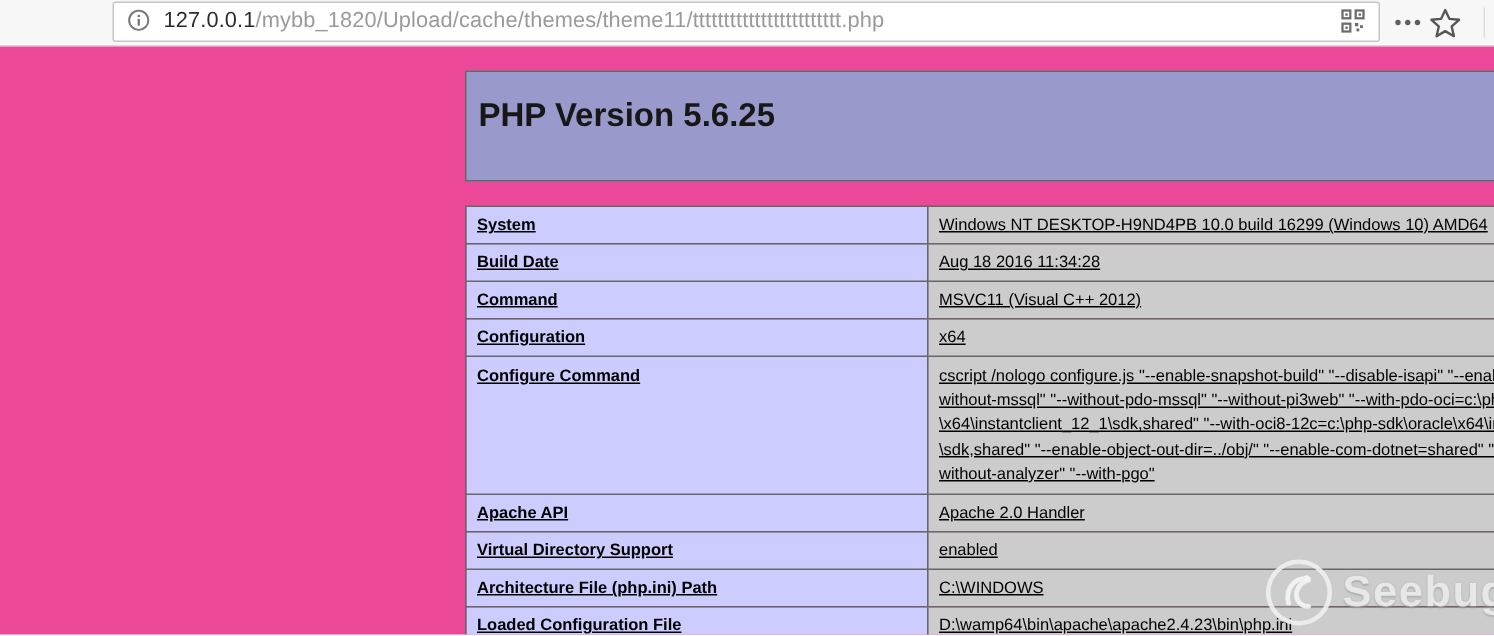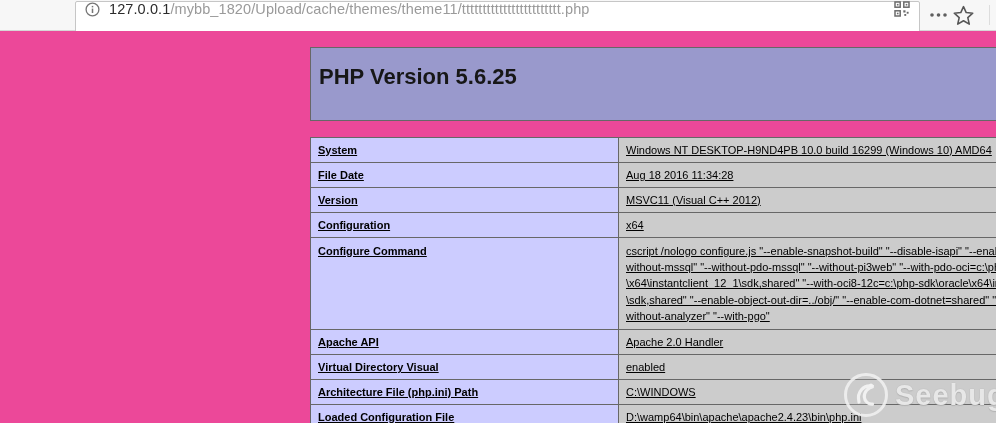--- a/index.html
+++ b/index.html
@@ -9,21 +9,21 @@
     font-family: "Liberation Sans", sans-serif;
   }
   
   .toolbar {
     position: relative; width: 996px; height: 31px;
     background: #f7f7f7; border-bottom: 1px solid #d6d6d6;
   }
   .urlbox {
     position: absolute; left: 75px; top: 1px; width: 845px; height: 27px;
     background: #ffffff; border: 1px solid #c6c6c6; border-radius: 2px;
-    display: flex; align-items: flex-end; padding: 15px 9px;
+    display: flex; align-items: flex-start; padding: 4px 9px;
   }
   .info-btn { display: flex; align-items: center; margin-right: 9px; cursor: pointer; }
   .url-text {
     flex: 1; font-size: 14.5px; white-space: nowrap; overflow: hidden;
     color: #9a9a9a; letter-spacing: 0.1px;
   }
   .url-host { color: #2b2b2b; }
   .qr-btn { margin-left: auto; display: flex; align-items: center; cursor: pointer; }
   .menu-dots {
     position: absolute; left: 929px; top: 0; height: 30px;
@@ -135,45 +135,45 @@
       <colgroup>
           <col class="c1">
           <col>
         </colgroup>
       <tbody>
         <tr class="nrow">
           <td class="e">System</td>
           <td class="v">Windows NT DESKTOP-H9ND4PB 10.0 build 16299 (Windows 10) AMD64</td>
         </tr>
         <tr class="nrow">
-          <td class="e">File Date</td>
+          <td class="e">Build Date</td>
           <td class="v">Aug 18 2016 11:34:28</td>
         </tr>
         <tr class="nrow">
-          <td class="e">Version</td>
+          <td class="e">Command</td>
           <td class="v">MSVC11 (Visual C++ 2012)</td>
         </tr>
         <tr class="nrow">
           <td class="e">Configuration</td>
           <td class="v">x64</td>
         </tr>
         <tr class="cfgrow">
           <td class="e">Configure Command</td>
           <td class="v multiline">cscript /nologo configure.js "--enable-snapshot-build" "--disable-isapi" "--enable-debug-pack" "--
 without-mssql" "--without-pdo-mssql" "--without-pi3web" "--with-pdo-oci=c:\php-sdk\oracle
 \x64\instantclient_12_1\sdk,shared" "--with-oci8-12c=c:\php-sdk\oracle\x64\instantclient_12_1
 \sdk,shared" "--enable-object-out-dir=../obj/" "--enable-com-dotnet=shared" "--with-mcrypt=static" "--
 without-analyzer" "--with-pgo"</td>
         </tr>
         <tr class="nrow">
           <td class="e">Apache API</td>
           <td class="v">Apache 2.0 Handler</td>
         </tr>
         <tr class="nrow">
-          <td class="e">Virtual Directory Visual</td>
+          <td class="e">Virtual Directory Support</td>
           <td class="v">enabled</td>
         </tr>
         <tr class="nrow">
           <td class="e">Architecture File (php.ini) Path</td>
           <td class="v">C:\WINDOWS</td>
         </tr>
         <tr class="nrow">
           <td class="e">Loaded Configuration File</td>
           <td class="v">D:\wamp64\bin\apache\apache2.4.23\bin\php.ini</td>
         </tr>

